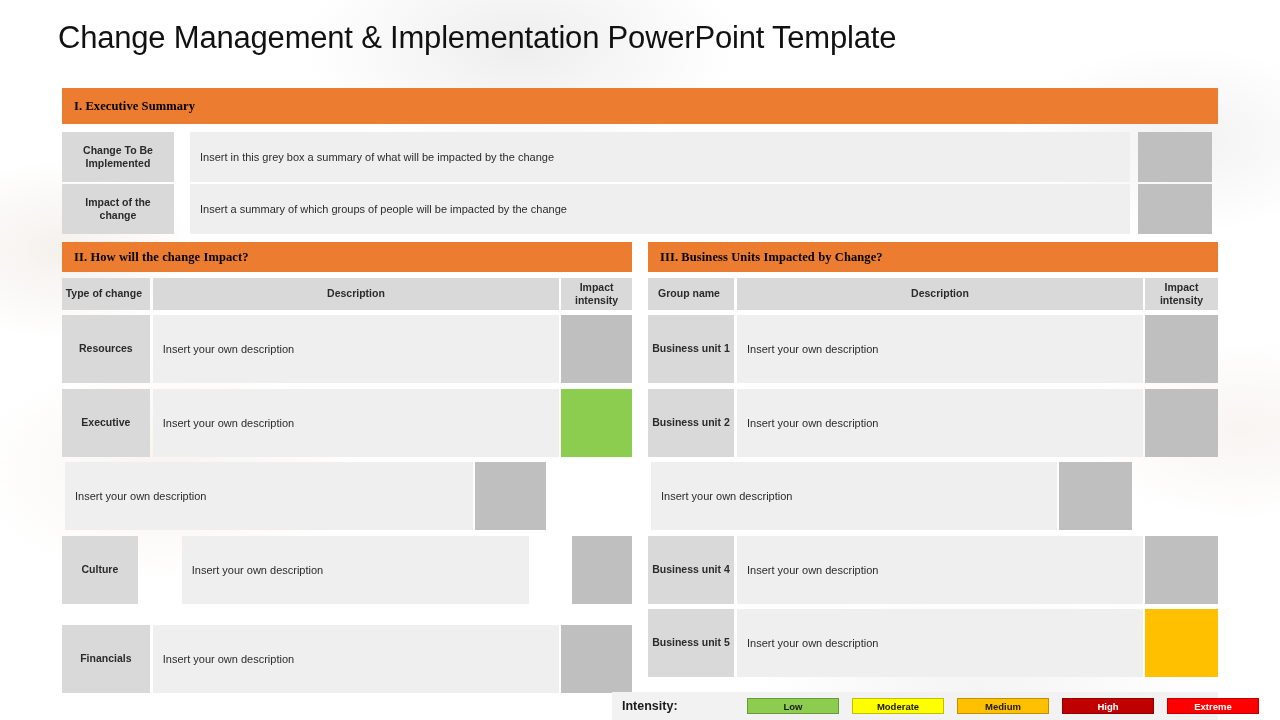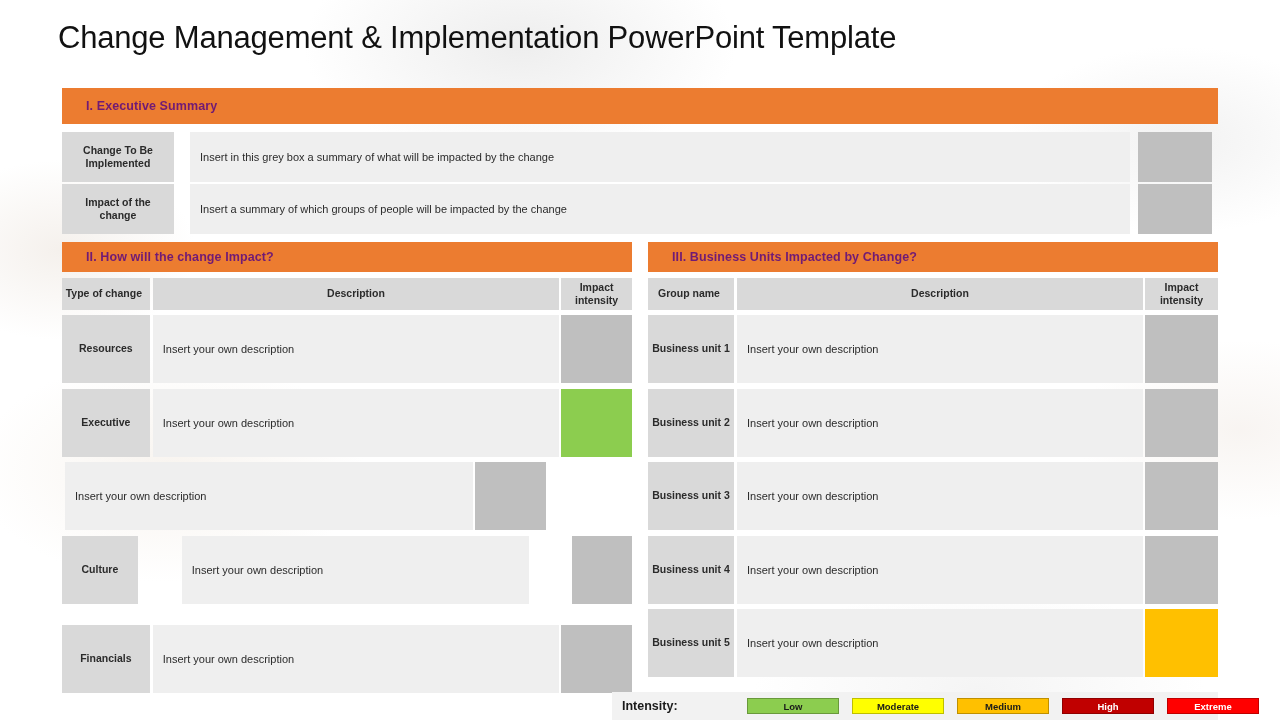--- a/index.html
+++ b/index.html
@@ -48,28 +48,29 @@
     font-weight: 400;
     letter-spacing: -0.2px;
     color: #111111;
     white-space: nowrap;
   }
 
   
   .section-banner {
     position: absolute;
     background: #ec7c30;
-    color: #701a75;
+    color: #000000;
     font-size: 12.5px;
     font-weight: bold;
     display: flex;
     align-items: center;
-    padding-left: 24px;
+    padding-left: 12px;
     box-sizing: border-box;
     letter-spacing: .1px;
+    font-family: Liberation Serif, serif;
   }
 
   
   .panel { position: absolute; }
 
   
   .row {
     display: flex;
     position: absolute;
     left: 0;
@@ -247,21 +248,20 @@
           <div class="cell cell-label r-label">Business unit 1</div>
           <div class="cell cell-desc r-desc">Insert your own description</div>
           <div class="cell cell-swatch r-swatch" style="background: rgb(191, 191, 191);"></div>
         </div>
         <div class="row tbl-row" style="top: 146.5px;">
           <div class="cell cell-label r-label">Business unit 2</div>
           <div class="cell cell-desc r-desc">Insert your own description</div>
           <div class="cell cell-swatch r-swatch" style="background: rgb(191, 191, 191);"></div>
         </div>
         <div class="row tbl-row" style="top: 220px;">
-          <div class="cell cell-label r-label">Business unit 3</div>
           <div class="cell cell-desc r-desc">Insert your own description</div>
           <div class="cell cell-swatch r-swatch" style="background: rgb(191, 191, 191);"></div>
         </div>
         <div class="row tbl-row" style="top: 293.5px;">
           <div class="cell cell-label r-label">Business unit 4</div>
           <div class="cell cell-desc r-desc">Insert your own description</div>
           <div class="cell cell-swatch r-swatch" style="background: rgb(191, 191, 191);"></div>
         </div>
         <div class="row tbl-row" style="top: 367px;">
           <div class="cell cell-label r-label">Business unit 5</div>

